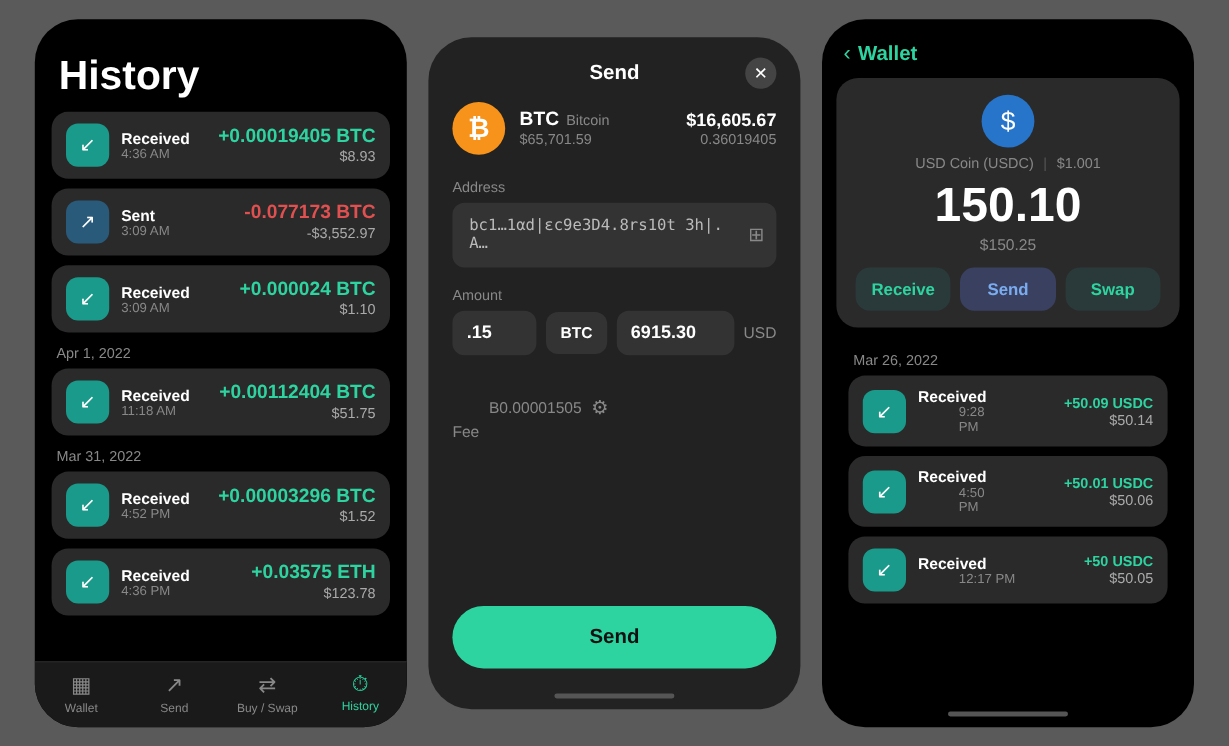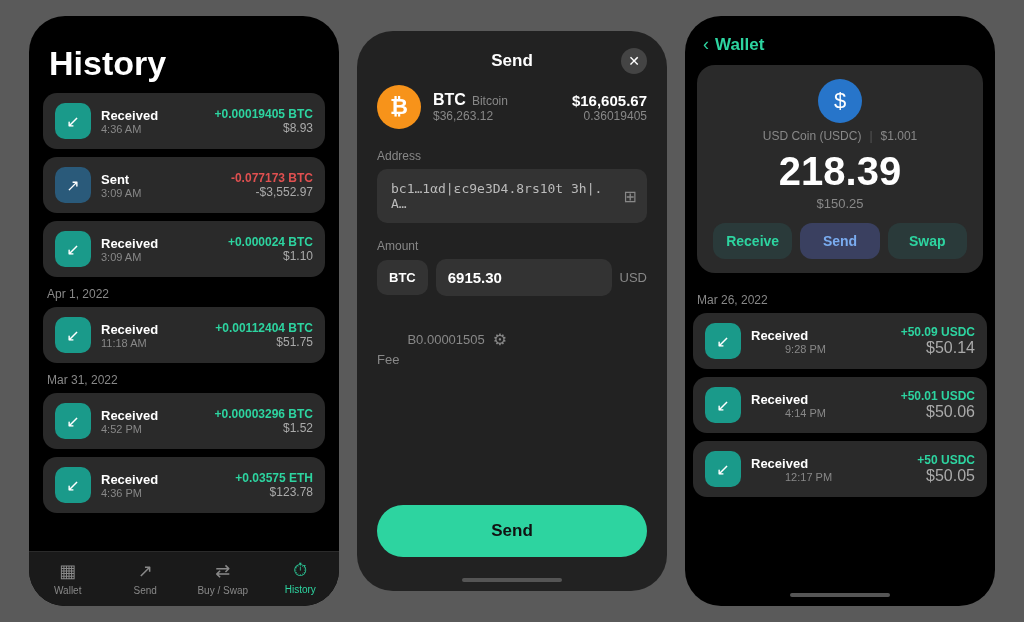--- a/index.html
+++ b/index.html
@@ -110,21 +110,21 @@
     .tx-time {
       font-size: 11px;
       color: #888;
     }
 
     .tx-amounts {
       text-align: right;
     }
 
     .tx-crypto {
-      font-size: 12px;
+      font-size: 16px;
       font-weight: 600;
       color: #2dd4a0;
     }
     .tx-crypto.negative {
       color: #e05050;
     }
 
     .tx-fiat {
       font-size: 12px;
       color: #aaa;
@@ -485,21 +485,21 @@
     }
 
     .btn-swap {
       background: #2a3a3a;
       color: #2dd4a0;
     }
 
     .wallet-history {
       flex: 1;
       overflow-y: auto;
-      padding: 0 8px;
+      padding: 0 22px;
     }
 
     .wallet-section-label {
       font-size: 12px;
       color: #888;
       margin: 10px 0 6px 4px;
     }
 
     .wallet-tx-item {
       background: #2a2a2a;
@@ -545,21 +545,21 @@
     }
 
     .wallet-tx-crypto {
       font-size: 12px;
       font-weight: 600;
       color: #2dd4a0;
       margin-left: 40px;
     }
 
     .wallet-tx-fiat {
-      font-size: 16px;
+      font-size: 12px;
       color: #aaa;
     }
 
     .home-indicator {
       height: 22px;
       display: flex;
       align-items: center;
       justify-content: center;
     }
   </style>
@@ -682,38 +682,39 @@
 
     <div class="send-content">
 
       <div class="coin-row">
         <div class="coin-icon-circle">₿</div>
         <div class="coin-info">
           <div class="coin-name-row">
             <span class="coin-symbol">BTC</span>
             <span class="coin-full">Bitcoin</span>
           </div>
-          <div class="coin-fiat-sub">$36,263.12</div>
+          <div class="coin-fiat-sub">$65,701.59</div>
         </div>
         <div style="text-align:right;">
           <div class="coin-price">$16,605.67</div>
           <div class="coin-fiat-sub-right">0.36019405</div>
         </div>
       </div>
 
       <div class="field-label">Address</div>
       <div style="position:relative; margin-bottom:16px;border-radius:25px;">
         <div class="address-field">
           <span>bc1…1αd|εc9e3D4.8rs10t 3h|.A…</span>
         </div>
         <span class="qr-btn" style="position:absolute; right:10px; top:50%; transform:translateY(-50%);">⊞</span>
       </div>
 
       <div class="field-label">Amount</div>
       <div class="amount-row">
+        <div class="amount-input">.15</div>
         <div class="amount-unit">BTC</div>
         <div class="amount-fiat">6915.30</div>
         <div class="amount-fiat-unit">USD</div>
       </div>
 
       <div class="fee-row">
         <span class="fee-label">Fee</span>
         <span class="fee-value">B0.00001505</span>
         <span class="fee-settings">⚙</span>
       </div>
@@ -736,21 +737,21 @@
       <span class="wallet-header-title">Wallet</span>
     </div>
 
     <div class="coin-card">
       <div class="usdc-icon">$</div>
       <div class="coin-meta-row">
         <span>USD Coin (USDC)</span>
         <span class="coin-meta-divider">|</span>
         <span>$1.001</span>
       </div>
-      <div class="balance-large">218.39</div>
+      <div class="balance-large">150.10</div>
       <div class="balance-sub">$150.25</div>
       <div class="action-buttons">
         <div class="action-btn btn-receive">Receive</div>
         <div class="action-btn btn-send">Send</div>
         <div class="action-btn btn-swap">Swap</div>
       </div>
     </div>
 
     <div class="wallet-history">
       <div class="wallet-section-label">Mar 26, 2022</div>
@@ -764,21 +765,21 @@
         <div class="wallet-tx-amounts">
           <div class="wallet-tx-crypto">+50.09 USDC</div>
           <div class="wallet-tx-fiat">$50.14</div>
         </div>
       </div>
 
       <div class="wallet-tx-item">
         <div class="usdc-tx-icon">↙</div>
         <div class="wallet-tx-info">
           <div class="wallet-tx-type">Received</div>
-          <div class="wallet-tx-time">4:14 PM</div>
+          <div class="wallet-tx-time">4:50 PM</div>
         </div>
         <div class="wallet-tx-amounts">
           <div class="wallet-tx-crypto">+50.01 USDC</div>
           <div class="wallet-tx-fiat">$50.06</div>
         </div>
       </div>
 
       <div class="wallet-tx-item">
         <div class="usdc-tx-icon">↙</div>
         <div class="wallet-tx-info">

